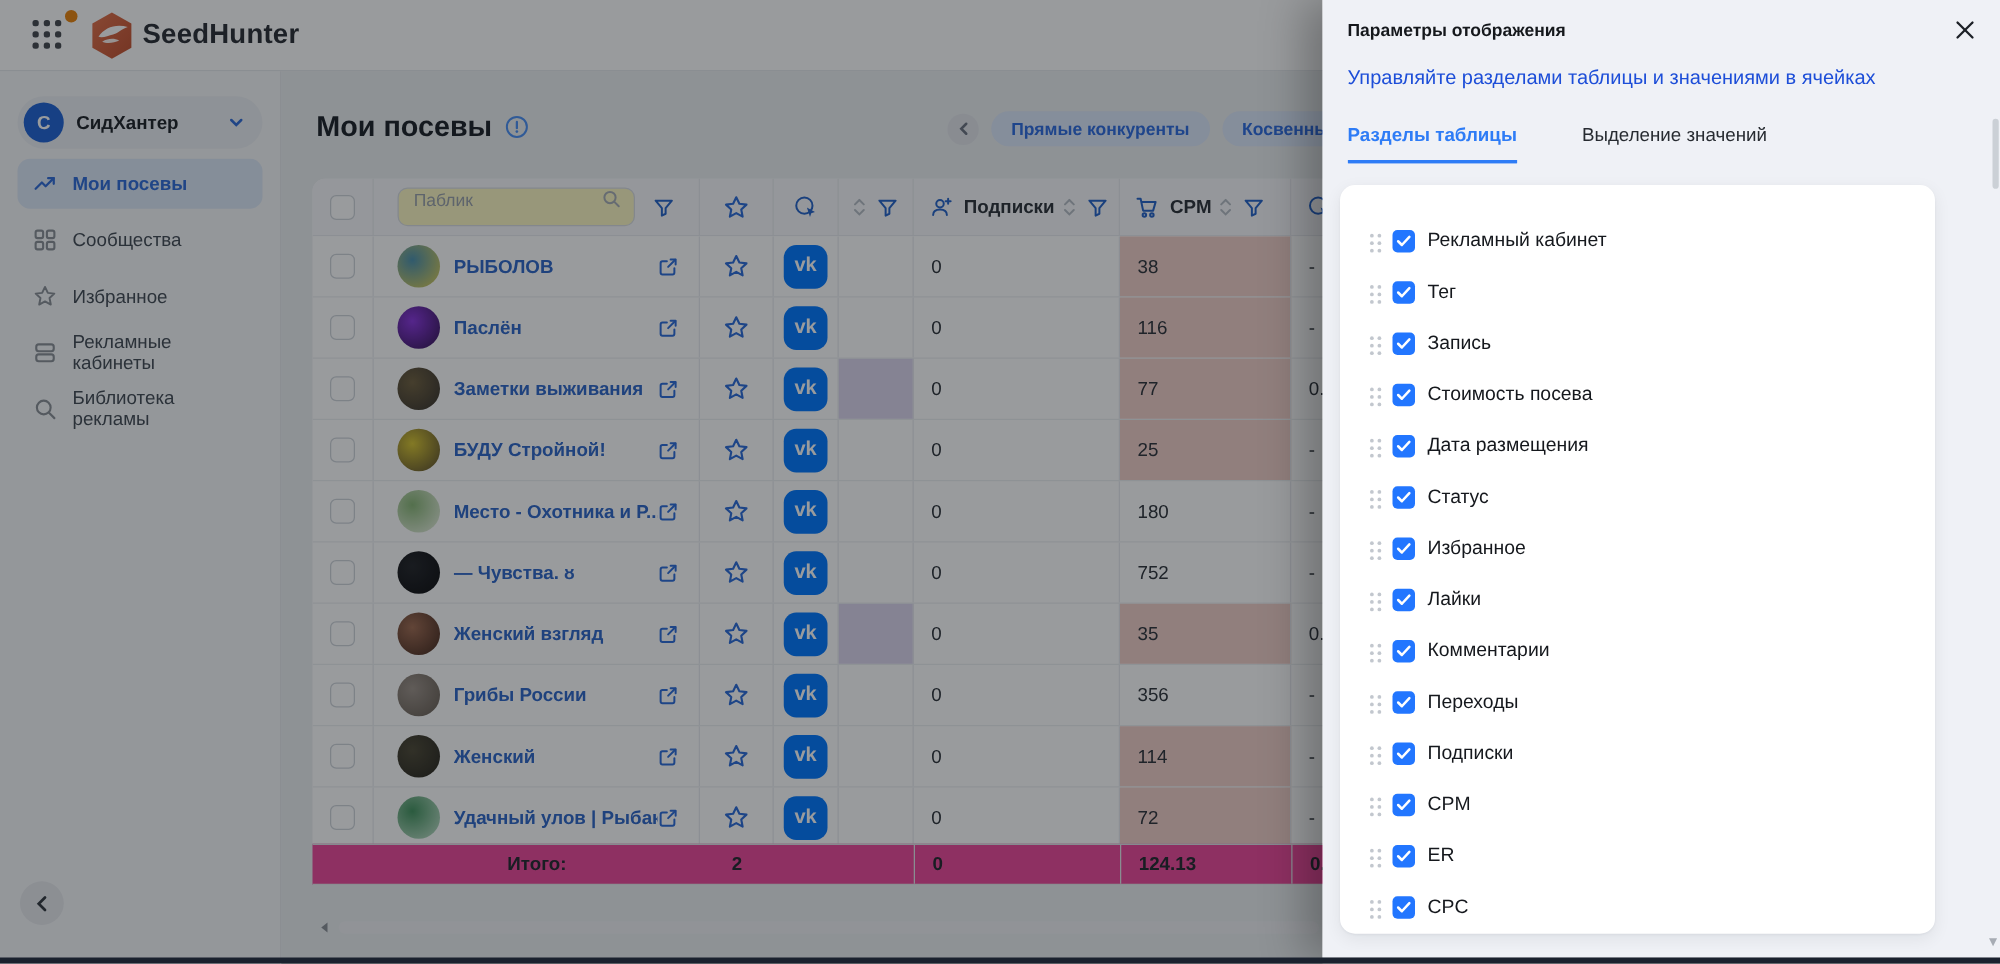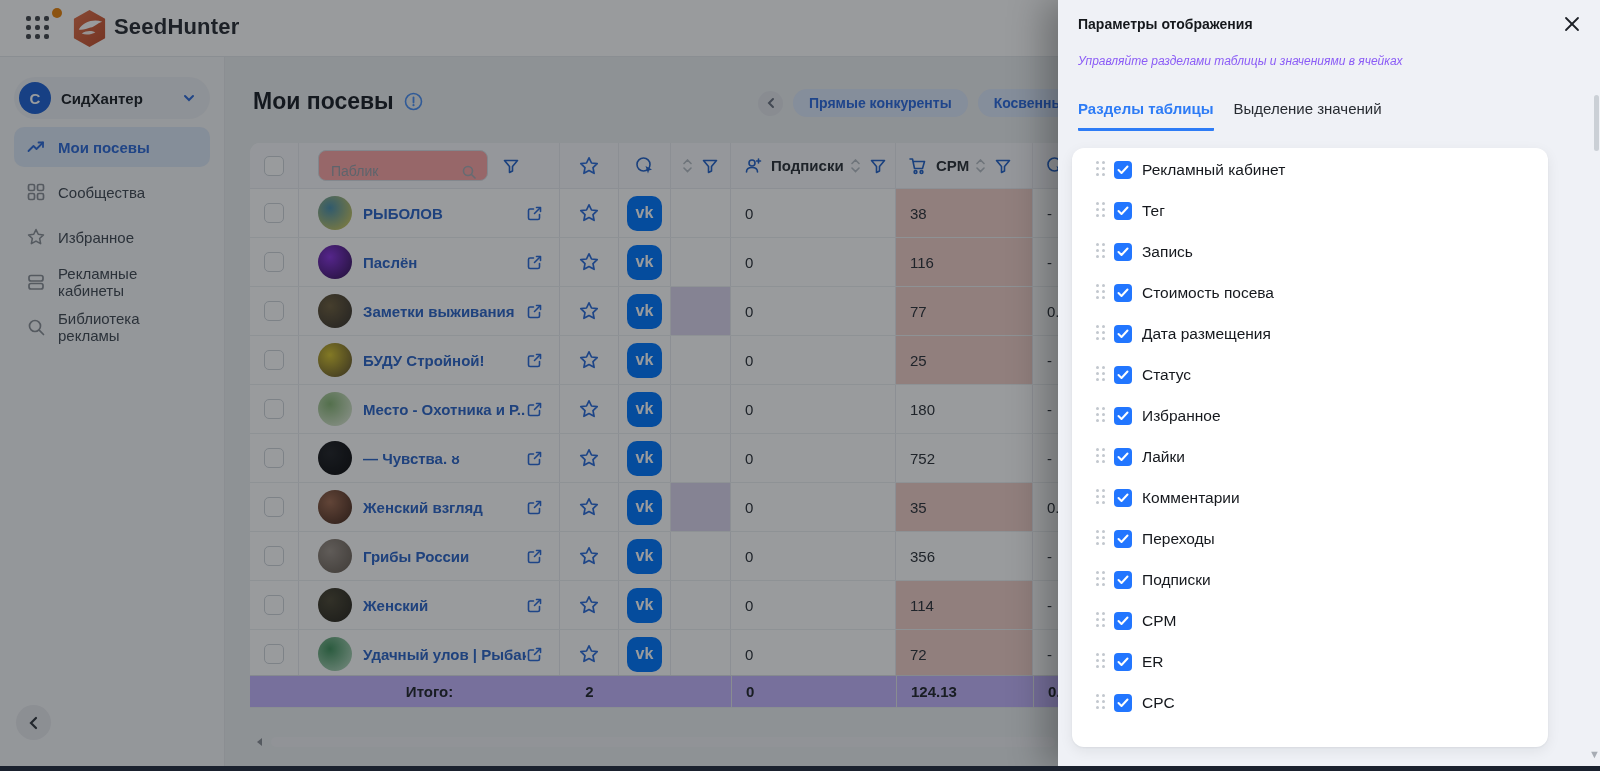--- a/index.html
+++ b/index.html
@@ -37,56 +37,56 @@
 
   
   .table{position:absolute;left:250px;top:143px;width:1200px;background:#fff;border-radius:10px 10px 0 0;}
   .t-grid{display:grid;grid-template-columns:49px 261px 59px 52px 60px 165px 137px 1fr;}
   .th-row{height:46px;background:#f8f9fb;border-radius:10px 10px 0 0;border-bottom:1px solid #e9ebef;}
   .td{display:flex;align-items:center;border-right:1px solid #e9ebef;height:100%;position:relative;}
   .td:last-child{border-right:none;}
   .tbody{height:486px;overflow:hidden;}
   .t-row{height:49px;border-bottom:1px solid #edeff2;}
   .cb{width:20px;height:20px;border:1.5px solid #cfd4da;border-radius:5px;background:#fff;margin:0 auto;cursor:pointer;}
-  .search-box{margin-left:19px;width:170px;height:31px;border:1px solid #d9dde3;border-radius:8px;display:flex;align-items:flex-end;padding:0 10px;background:#fca5a5;}
+  .search-box{margin-left:19px;width:190px;height:31px;border:1px solid #d9dde3;border-radius:8px;display:flex;align-items:flex-start;padding:0 10px;background:#fef9c3;}
   .search-box input{border:none;outline:none;flex:1;font-size:14px;color:#5a616b;background:transparent;width:120px;}
   .search-box input::placeholder{color:#9aa1ab;}
   .hicon{color:#2563c9;}
   .sort{display:flex;flex-direction:column;gap:2px;color:#b6bcc4;}
   .th-label{font-size:15px;font-weight:600;color:#2c3138;margin:0 7px 0 8px;}
   .avatar{width:34px;height:34px;border-radius:50%;flex:none;margin-left:19px;}
   .row-name{margin-left:11px;font-size:15px;font-weight:600;color:#2e66c8;white-space:nowrap;overflow:hidden;cursor:pointer;}
   .ext{margin-left:auto;margin-right:16px;color:#2b6cd9;flex:none;cursor:pointer;}
   .star-btn{margin:0 auto;color:#2b6cd9;cursor:pointer;}
   .vk-badge{width:35px;height:35px;border-radius:10px;background:var(--vk);color:#fff;display:flex;align-items:center;justify-content:center;font-size:16px;font-weight:700;margin:0 auto;cursor:pointer;}
   .cell-num{font-size:15px;color:#2d3239;padding-left:14px;}
   .tag-hl{background:var(--tag-hl);}
   .cpm-hl{background:var(--cpm-hl);}
-  .totals{position:absolute;left:250px;top:675px;width:1200px;height:33px;background:#c4b5fd;border-top:1px solid #dfe2e7;border-bottom:1px solid #e6e8ec;}
+  .totals{position:absolute;left:250px;top:675px;width:1200px;height:33px;background:#ec4899;border-top:1px solid #dfe2e7;border-bottom:1px solid #e6e8ec;}
   .totals .td{border-right:none;}
   .sep-l{border-left:1px solid #e4e7eb;}
   .tot-label{width:100%;text-align:center;font-size:15px;font-weight:700;color:#23272e;}
   .tot-num{font-size:15px;font-weight:700;color:#23272e;padding-left:14px;}
   .tot-center{width:100%;text-align:center;font-size:15px;font-weight:700;color:#23272e;}
   .hscroll{position:absolute;left:255px;top:734px;width:800px;height:16px;display:flex;align-items:center;color:#8b9097;}
   .hscroll .track{flex:1;height:10px;border-radius:5px;background:rgba(255,255,255,0.22);margin-left:6px;}
 
   
   .backdrop{position:absolute;left:0;top:0;width:1058px;height:771px;background:rgba(13,16,22,0.42);cursor:pointer;}
 
   
   .panel{position:absolute;left:1058px;top:0;width:542px;height:766px;background:#eff1f6;box-shadow:-14px 0 34px rgba(0,0,0,0.28);overflow:hidden;}
   .panel-title{position:absolute;left:20px;top:16px;font-size:14px;font-weight:700;color:#15181c;}
   .panel-close{position:absolute;left:500px;top:10px;width:28px;height:28px;display:flex;align-items:center;justify-content:center;color:#1d2127;cursor:pointer;}
-  .panel-sub{position:absolute;left:20px;top:54px;font-size:12px;color:#8b5cf6;font-style:italic;}
-  .tabs{position:absolute;left:20px;top:100px;display:flex;gap:20px;}
+  .panel-sub{position:absolute;left:20px;top:54px;font-size:16px;color:#1d4ed8;}
+  .tabs{position:absolute;left:20px;top:100px;display:flex;gap:52px;}
   .tab{font-size:15px;color:#272b31;padding-bottom:11px;cursor:pointer;}
   .tab.active{color:#2e7cf6;font-weight:600;border-bottom:3px solid #2e7cf6;border-radius:1px;}
   .card{position:absolute;left:14px;top:148px;width:476px;border-radius:12px;background:#ffffff;box-shadow:0 1px 2px rgba(20,24,32,0.05),0 4px 14px rgba(20,24,32,0.07);padding:13px 0 12px 0;}
-  .p-item{height:41px;display:flex;align-items:flex-start;padding-left:24px;}
+  .p-item{height:41px;display:flex;align-items:flex-end;padding-left:24px;}
   .drag{display:grid;grid-template-columns:3px 3px;grid-gap:3px;margin-right:9px;cursor:grab;}
   .drag i{width:3px;height:3px;border-radius:50%;background:#c2c7ce;}
   .p-check{width:18px;height:18px;border-radius:4px;background:#2276ff;display:flex;align-items:center;justify-content:center;margin-right:10px;cursor:pointer;flex:none;}
   .p-label{font-size:15.5px;color:#15181d;}
   .vscroll-thumb{position:absolute;left:1594px;top:95px;width:5px;height:56px;border-radius:3px;background:#cbd0d6;cursor:pointer;}
   .vscroll-arrow{position:absolute;left:1589px;top:748px;color:#a7acb4;cursor:pointer;font-size:11px;}
 
   .bottom-strip{position:absolute;left:0;top:766px;width:1600px;height:5px;background:#1a212e;}
 </style>
 </head>

